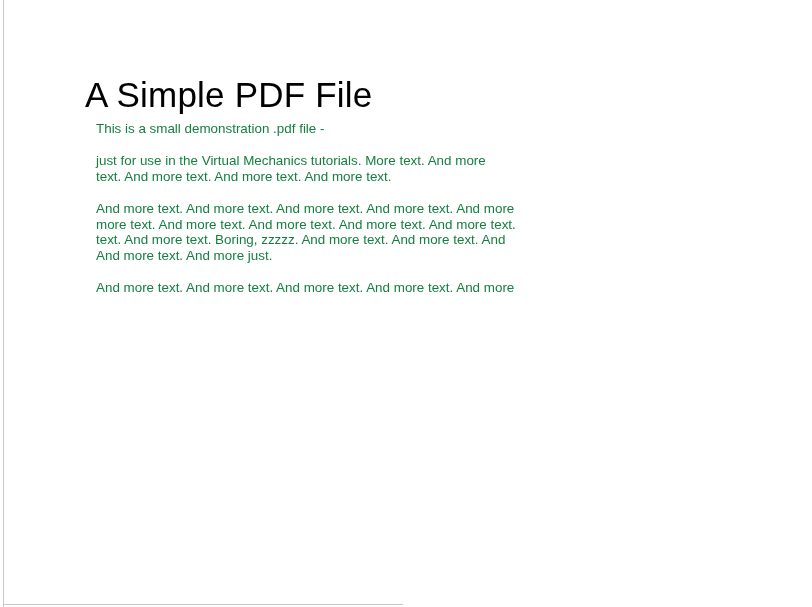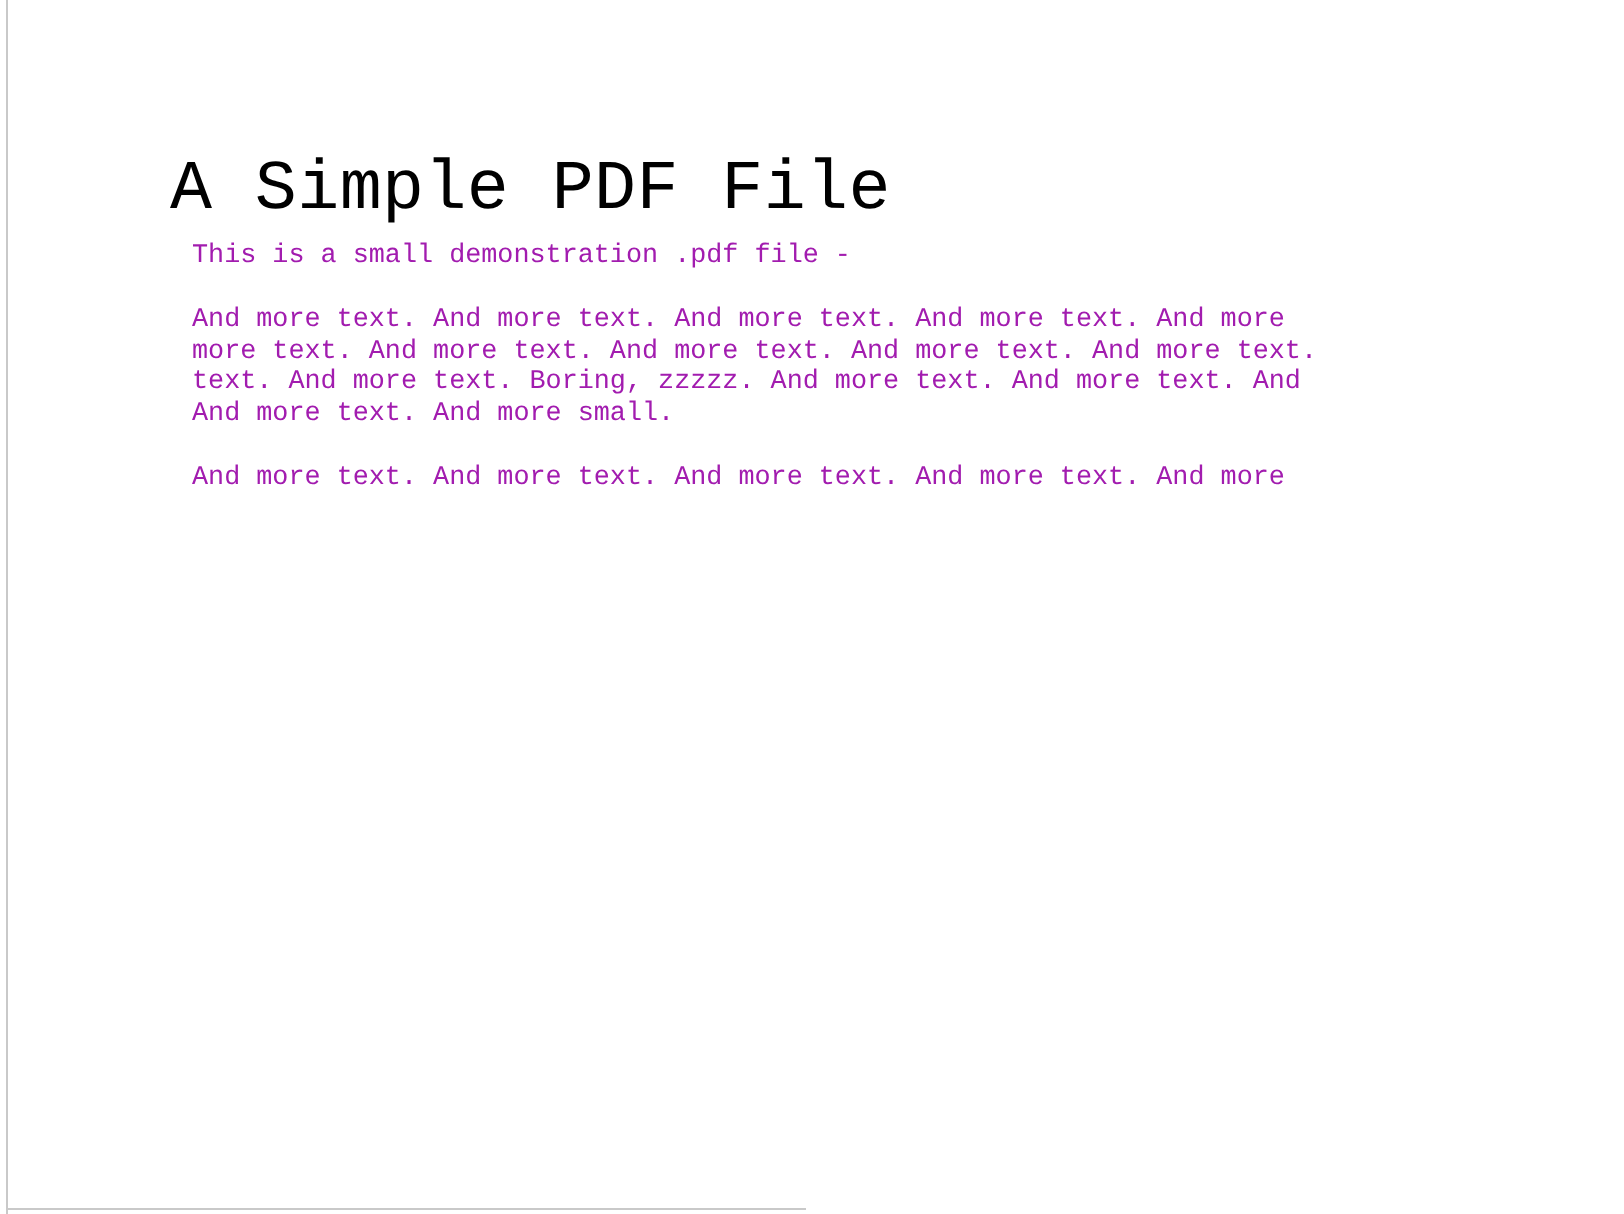--- a/index.html
+++ b/index.html
@@ -7,21 +7,20 @@
     padding: 0;
     background: #ffffff;
     font-family: "Liberation Sans", sans-serif;
   }
   .viewport {
     position: relative;
     width: 812px;
     height: 607px;
     background: #ffffff;
     overflow: hidden;
-    font-family: Liberation Mono, monospace;
   }
   .page-edge-left {
     position: absolute;
     left: 3px;
     top: 0;
     width: 1px;
     height: 607px;
     background: #c9c9c9;
   }
   .page-edge-bottom {
@@ -42,21 +41,21 @@
     white-space: nowrap;
     font-weight: 400;
     letter-spacing: 0.2px;
   }
   .doc-body {
     position: absolute;
     left: 96px;
     top: 121px;
     font-size: 13.4px;
     line-height: 15.6px;
-    color: #a21caf;
+    color: #15803d;
     white-space: nowrap;
   }
   .doc-paragraph {
     margin: 0 0 16.6px 0;
   }
   .doc-paragraph:last-child {
     margin-bottom: 0;
   }
   .text-line {
     white-space: nowrap;
@@ -71,26 +70,30 @@
   <div class="page-edge-bottom"></div>
 
   <h1 class="doc-title">A Simple PDF File</h1>
 
   <div class="doc-body">
 
     <div class="doc-paragraph">
       <div class="text-line">This is a small demonstration .pdf file -</div>
     </div>
 
+    <div class="doc-paragraph">
+      <div class="text-line">just for use in the Virtual Mechanics tutorials. More text. And more</div>
+      <div class="text-line">text. And more text. And more text. And more text.</div>
+    </div>
 
     <div class="doc-paragraph">
       <div class="text-line">And more text. And more text. And more text. And more text. And more</div>
       <div class="text-line">more text. And more text. And more text. And more text. And more text.</div>
       <div class="text-line">text. And more text. Boring, zzzzz. And more text. And more text. And</div>
-      <div class="text-line">And more text. And more small.</div>
+      <div class="text-line">And more text. And more just.</div>
     </div>
 
     <div class="doc-paragraph">
       <div class="text-line">And more text. And more text. And more text. And more text. And more</div>
     </div>
 
   </div>
 </div>
 
 </body></html>

